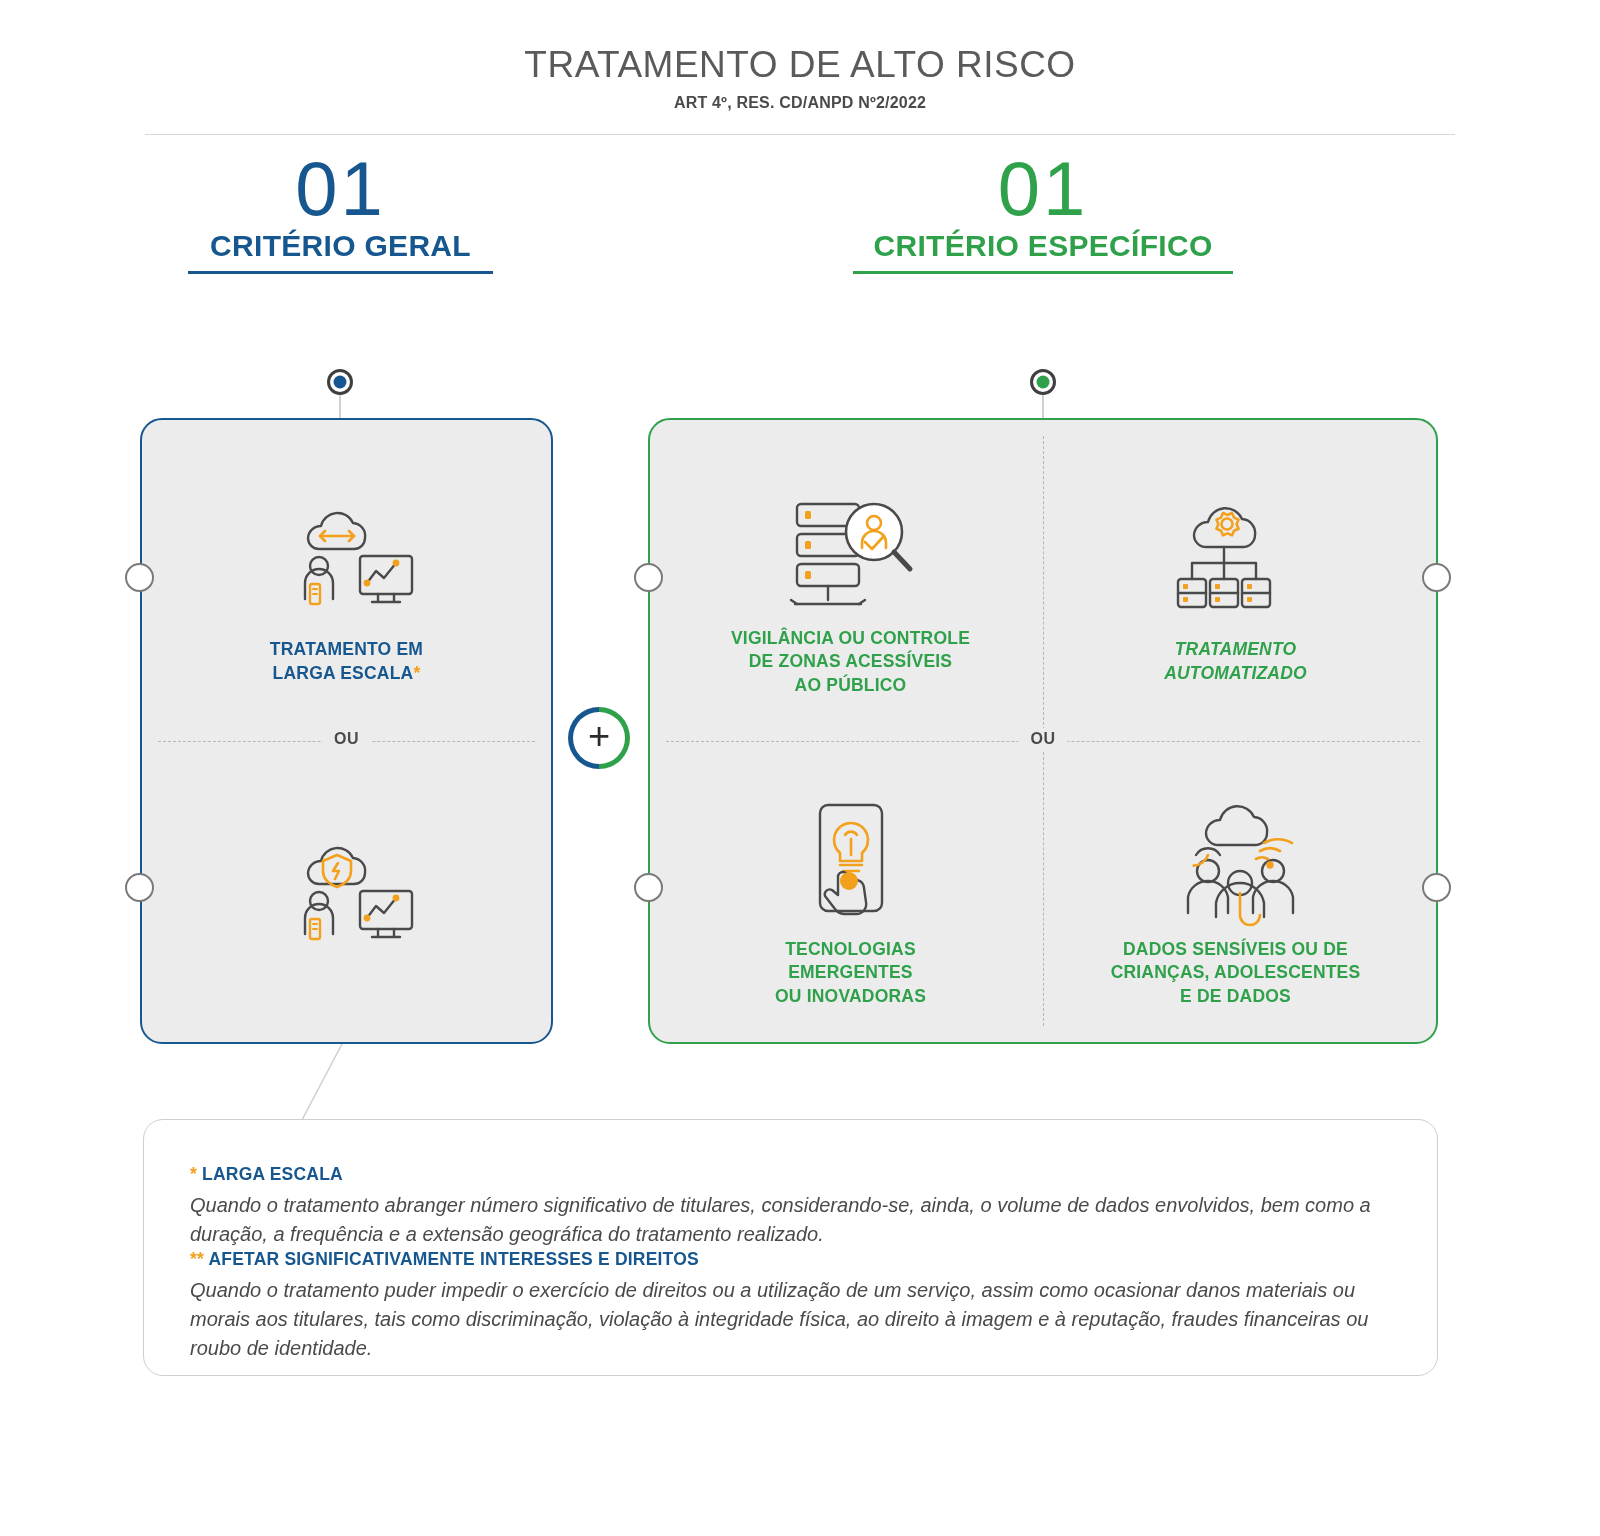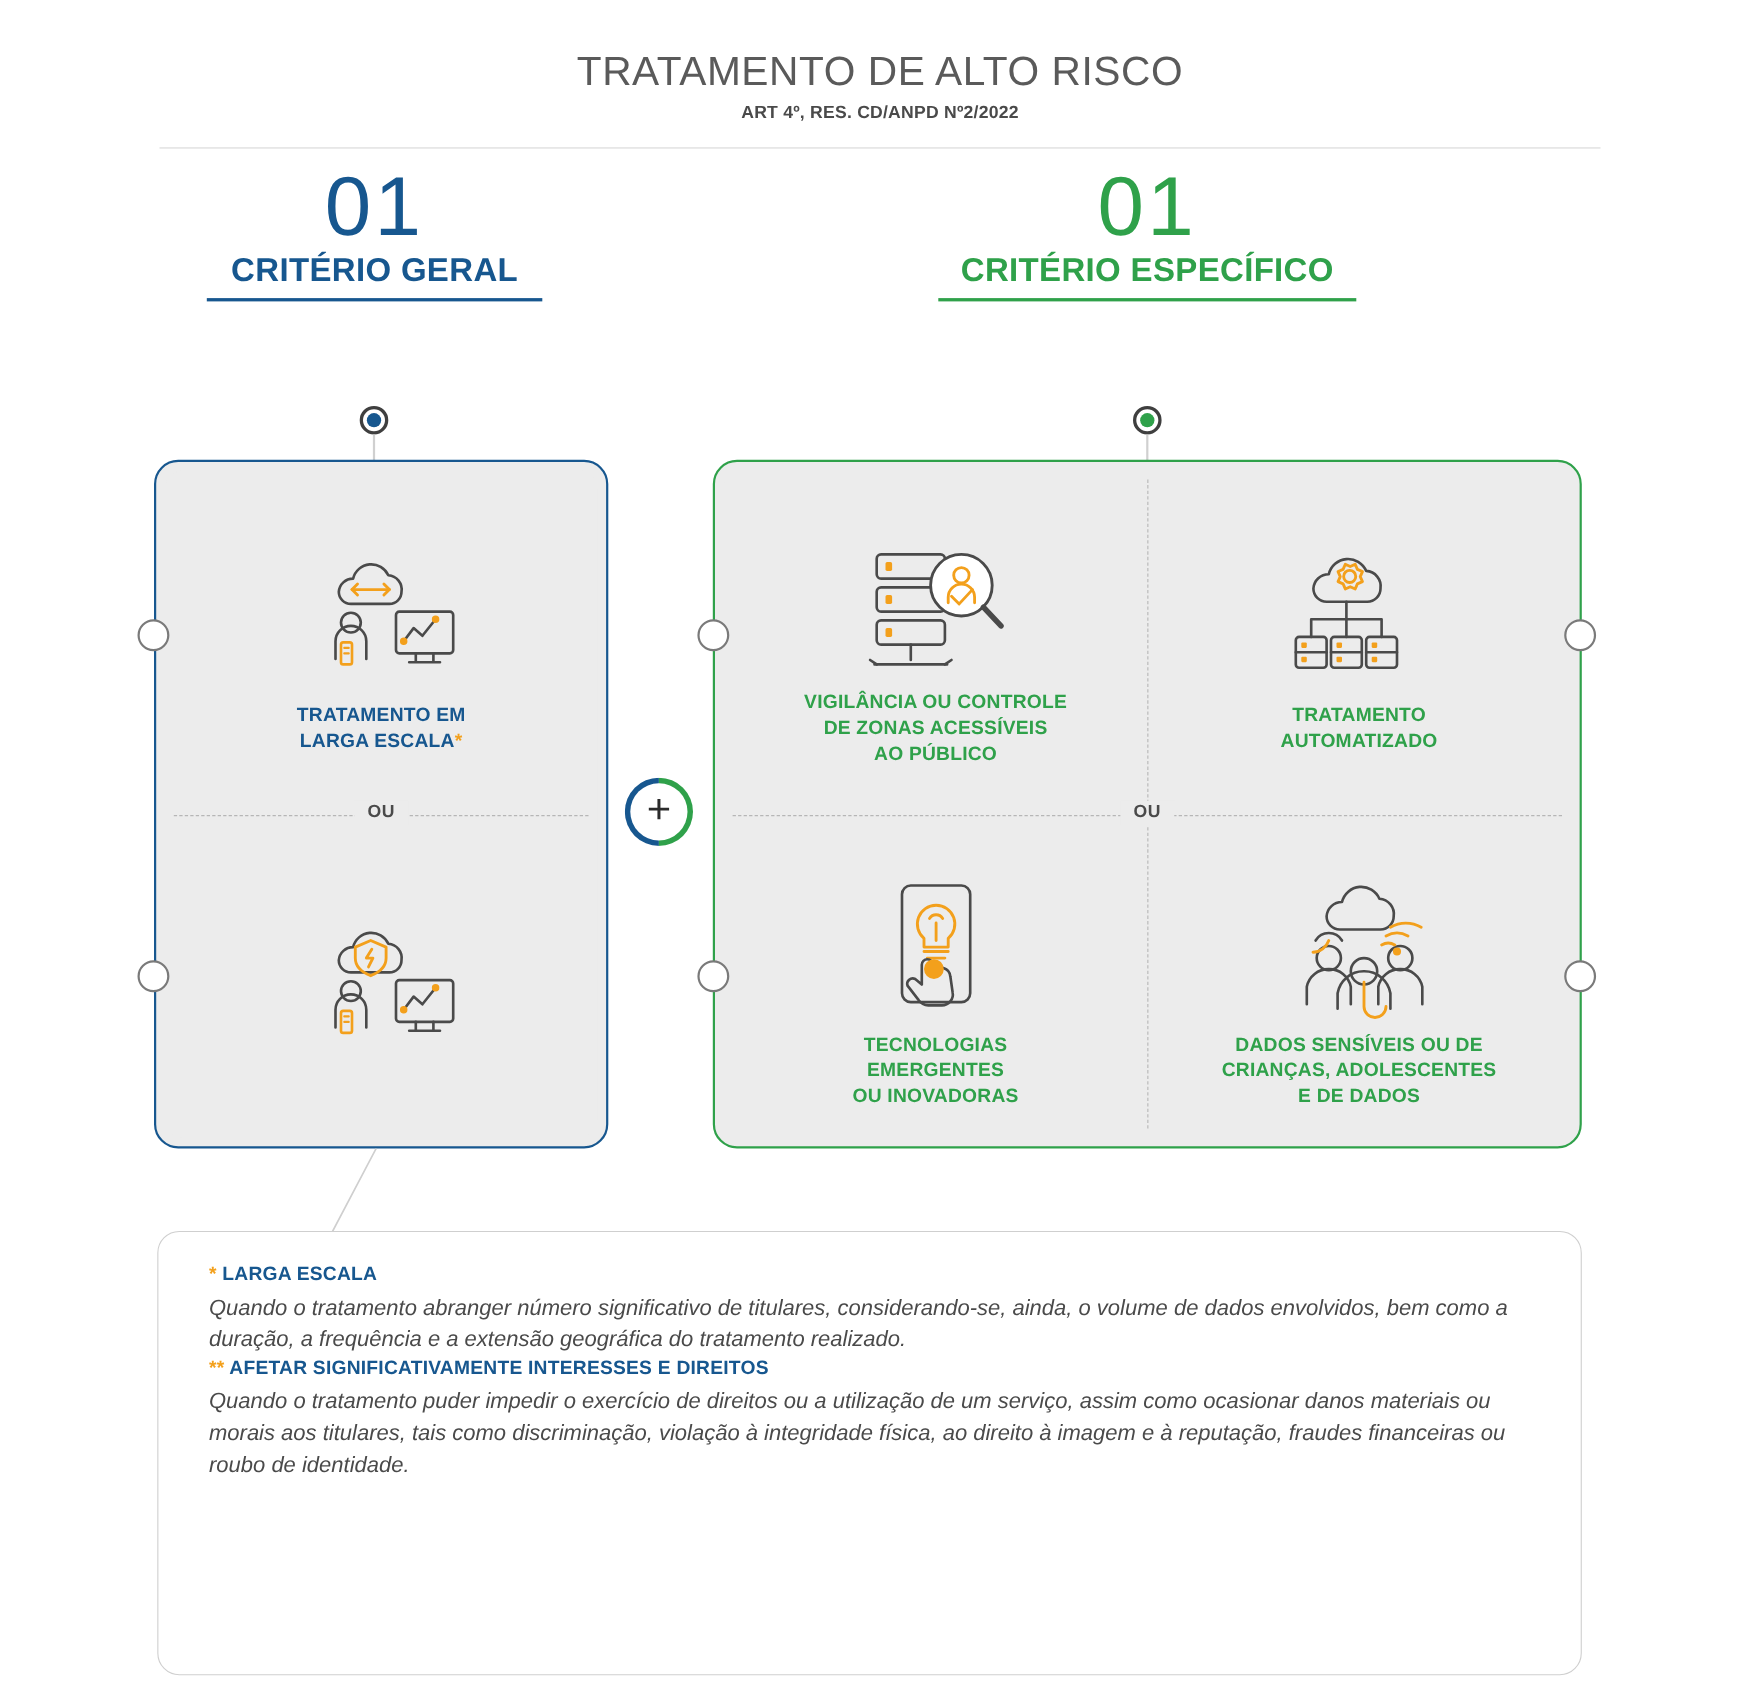--- a/index.html
+++ b/index.html
@@ -238,26 +238,26 @@
     font-weight: 400;
     margin-top: -4px;
   }
 
   
   .foot-box {
     position: absolute;
     left: 143px;
     top: 1119px;
     width: 1295px;
-    height: 404px;
+    height: 257px;
     border: 1.5px solid #cfcfcf;
     border-radius: 20px;
     box-sizing: border-box;
     background: #ffffff;
-    padding: 28px 46px;
+    padding: 44px 46px;
   }
   .foot-title {
     font-size: 17.5px;
     font-weight: bold;
     color: #17578f;
     letter-spacing: 0.2px;
   }
   .foot-title .mark { color: #f3a01c; }
   .foot-text {
     font-size: 20px;
@@ -397,21 +397,21 @@
             </g>
           </svg>
         </div>
         <div class="cell-label label-green">
           <span>VIGILÂNCIA OU CONTROLE</span><br>
           <span>DE ZONAS ACESSÍVEIS</span><br>
           <span>AO PÚBLICO</span>
         </div>
       </div>
 
-      <div class="cell" style="left:50%; top:14px; width:50%; height:290px;">
+      <div class="cell" style="left:50%; top:14px; width:50%; height:290px;font-style:italic;">
         <div class="icon-wrap">
           <svg width="160" height="140" viewBox="0 0 160 140">
             <g fill="none" stroke="#4a4a4a" stroke-width="2.4" stroke-linecap="round" stroke-linejoin="round">
               <path d="M38 42 a14 14 0 0 1 14-13 a18 18 0 0 1 34-3 a14 14 0 0 1 13 16 a12 12 0 0 1-12 12 H50 a12 12 0 0 1-12-12z"></path>
               <path d="M68 54 v16 M36 86 v-16 h64 v16 M68 70 v16"></path>
               <rect x="22" y="86" width="28" height="28" rx="3"></rect>
               <rect x="54" y="86" width="28" height="28" rx="3"></rect>
               <rect x="86" y="86" width="28" height="28" rx="3"></rect>
               <path d="M22 100 h28 M54 100 h28 M86 100 h28"></path>
             </g>

